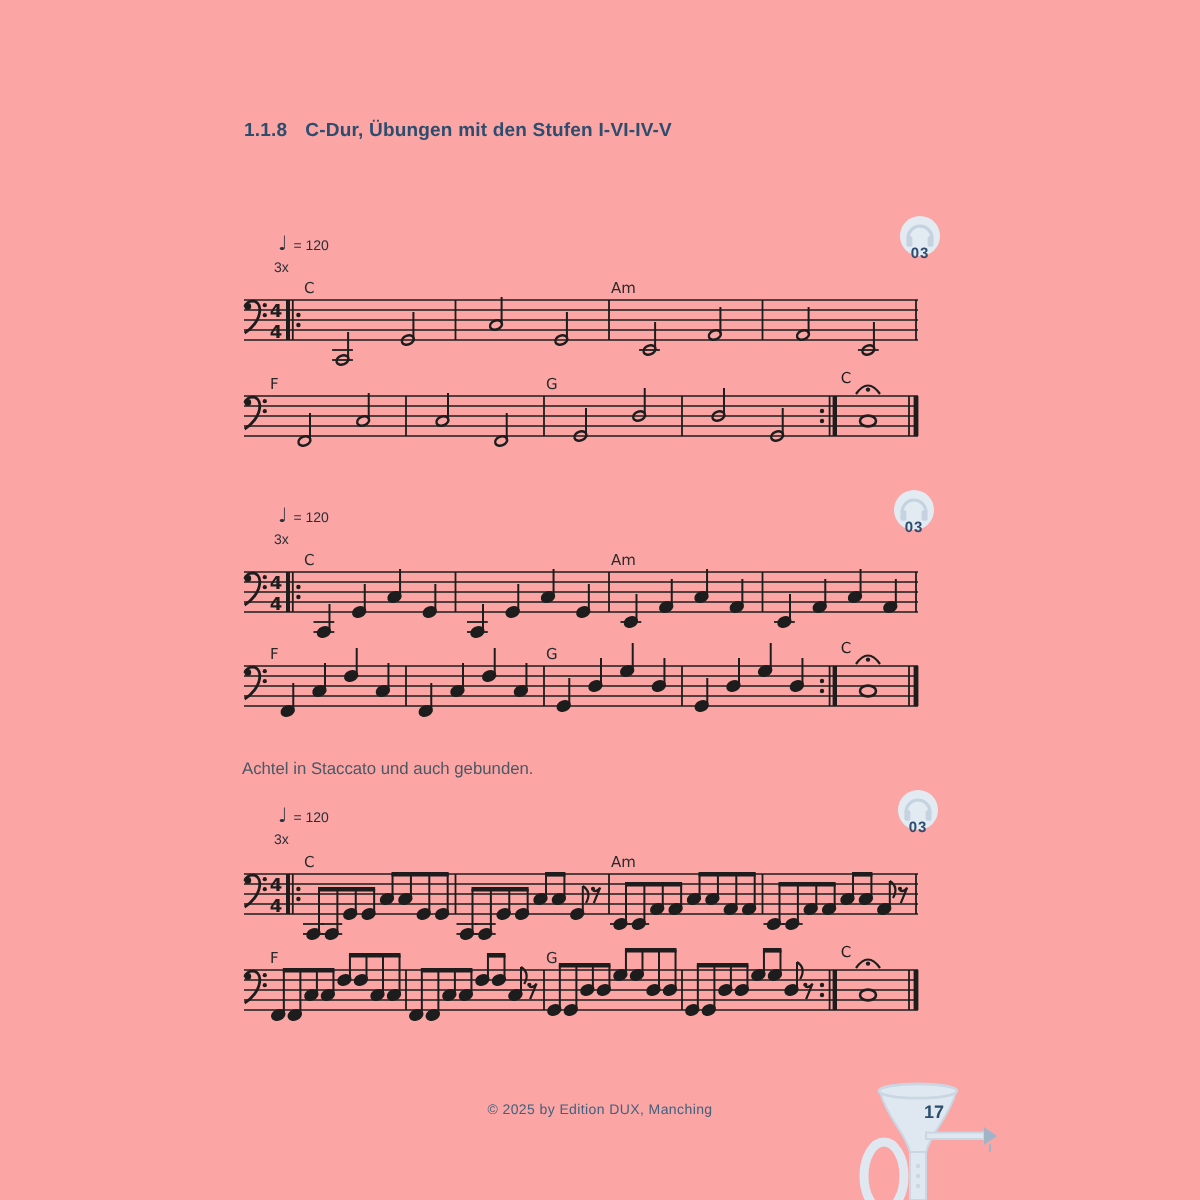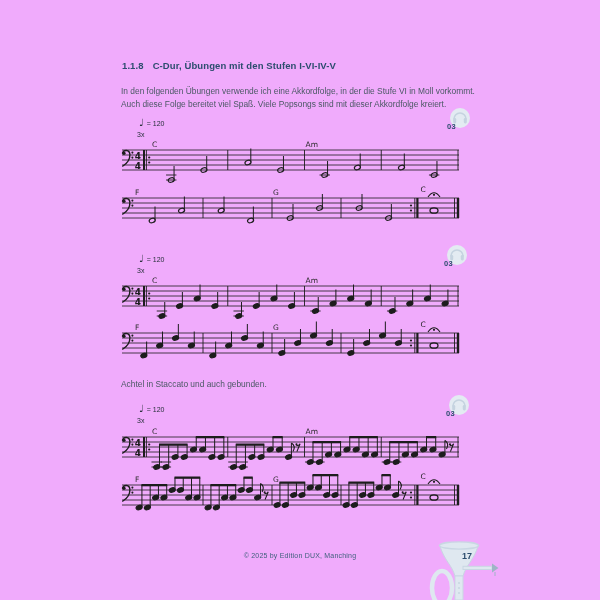--- a/index.html
+++ b/index.html
@@ -1,47 +1,43 @@
 <!DOCTYPE html>
 <html style="--hd: #2c4d6e; --tx: #4a5864; --ft: #41617e;"><head>
 <meta charset="utf-8">
 <style>
   html,body{margin:0;padding:0;background:#ffffff;}
-  .page{position:relative;width:600px;height:600px;background:#f0abfc;overflow:hidden;
+  .page{position:relative;width:600px;height:600px;background:#fca5a5;overflow:hidden;
         font-family:"Liberation Sans","DejaVu Sans",sans-serif;}
   .abs{position:absolute;}
   .heading{left:122px;top:60px;font-size:9.5px;font-weight:bold;color:var(--hd);
            display:flex;gap:9px;letter-spacing:.1px;}
   .body-text{left:121px;font-size:8.4px;color:var(--tx);line-height:13.4px;width:375px;}
   .tempo{font-size:7px;color:#26303a;display:flex;align-items:baseline;gap:3px;}
   .tempo .nq{font-size:10px;line-height:8px;font-family:"DejaVu Sans",sans-serif;}
   .times{font-size:7px;color:#26303a;}
-  .badge{width:26px;}
+  .badge{width:26px;text-align:center;}
   .badge-num{margin-top:-7px;font-size:7.5px;font-weight:bold;color:var(--hd);letter-spacing:.4px;}
   .footer{left:0;width:100%;top:552px;text-align:center;font-size:7px;color:var(--ft);letter-spacing:.2px;}
   svg{display:block;overflow:visible;}
   .chord-t{font-family:"DejaVu Sans",sans-serif;}
 </style>
 <style>.bdg-bg{fill:#e3ebf2} .bdg-ic{stroke:#c5d3e0} .bdg-icf{fill:#c5d3e0}
 .tb-f{fill:#dfe8f0;stroke:#c9d7e3;stroke-width:1}
 .tb-s{stroke:#dfe8f0} .tb-d{fill:#9fb4c6} .tb-sd{stroke:#9fb4c6;stroke-width:1}
 .tb-dd{fill:#c9d7e3} .pg-no{fill:#2c4d6e}</style></head>
 <body>
 
 <div class="page">
 
   <div class="abs heading">
     <span>1.1.8</span>
     <span>C-Dur, Übungen mit den Stufen I-VI-IV-V</span>
   </div>
 
-  <div class="abs body-text" style="top:85px">
-    <div>In den folgenden Übungen verwende ich eine Akkordfolge, in der die Stufe VI in Moll vorkommt.</div>
-    <div>Auch diese Folge bereitet viel Spaß. Viele Popsongs sind mit dieser Akkordfolge kreiert.</div>
-  </div>
 
   <div class="abs tempo" style="left:139px;top:119px">
     <span class="nq">♩</span>
     <span>= 120</span>
   </div>
   <div class="abs times" style="left:137px;top:131px">3x</div>
   <div class="abs badge" style="left:447px;top:107px">
     <svg width="26" height="22" viewBox="0 0 26 22">
       <circle cx="13" cy="11" r="10" class="bdg-bg"></circle>
       <path d="M7,12 A6,6 0 0 1 19,12" fill="none" class="bdg-ic" stroke-width="1.6"></path>

